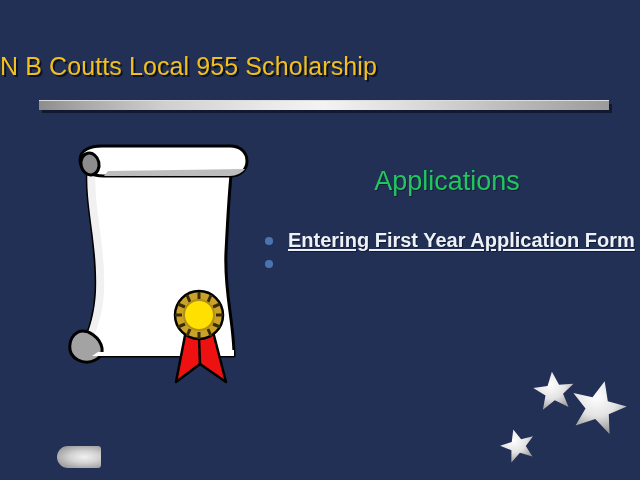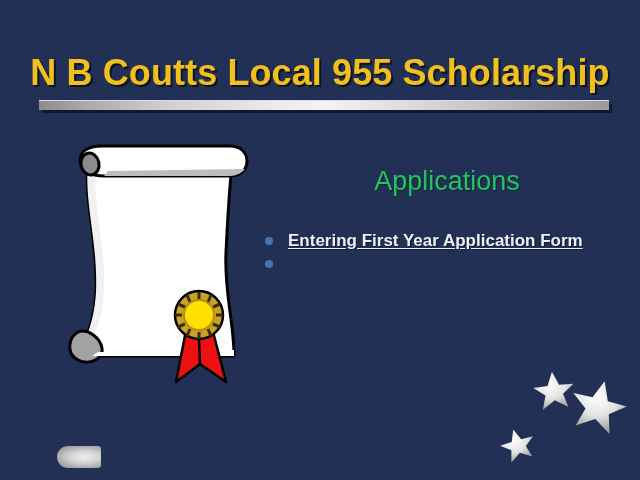--- a/index.html
+++ b/index.html
@@ -16,23 +16,22 @@
     font-family: "Liberation Sans", sans-serif;
     -webkit-font-smoothing: antialiased;
   }
 
   
   #title {
     position: absolute;
     top: 52px;
     left: 0;
     width: 640px;
-    text-align: center;
-    font-size: 36px;
-    font-weight: bold;
+    font-size: 25px;
+    font-weight: normal;
     color: #f2c01c;
     letter-spacing: 0.1px;
     text-shadow: 2px 2px 0 #0d1226;
     white-space: nowrap;
   }
 
   
   #divider-wrap {
     position: absolute;
     left: 39px;
@@ -92,21 +91,21 @@
     position: absolute;
     left: 3px;
     top: 8px;
     width: 8px;
     height: 8px;
     border-radius: 50%;
     background: #4a74b0;
     box-shadow: 0 0 1px #2c4473;
   }
   .bullet-link {
-    font-size: 17px;
+    font-size: 20px;
     font-weight: bold;
     color: #eef1f7;
     text-decoration: underline;
     text-underline-offset: 2px;
     text-shadow: 1px 1px 0 #111a33;
     cursor: pointer;
     white-space: nowrap;
   }
 
   

